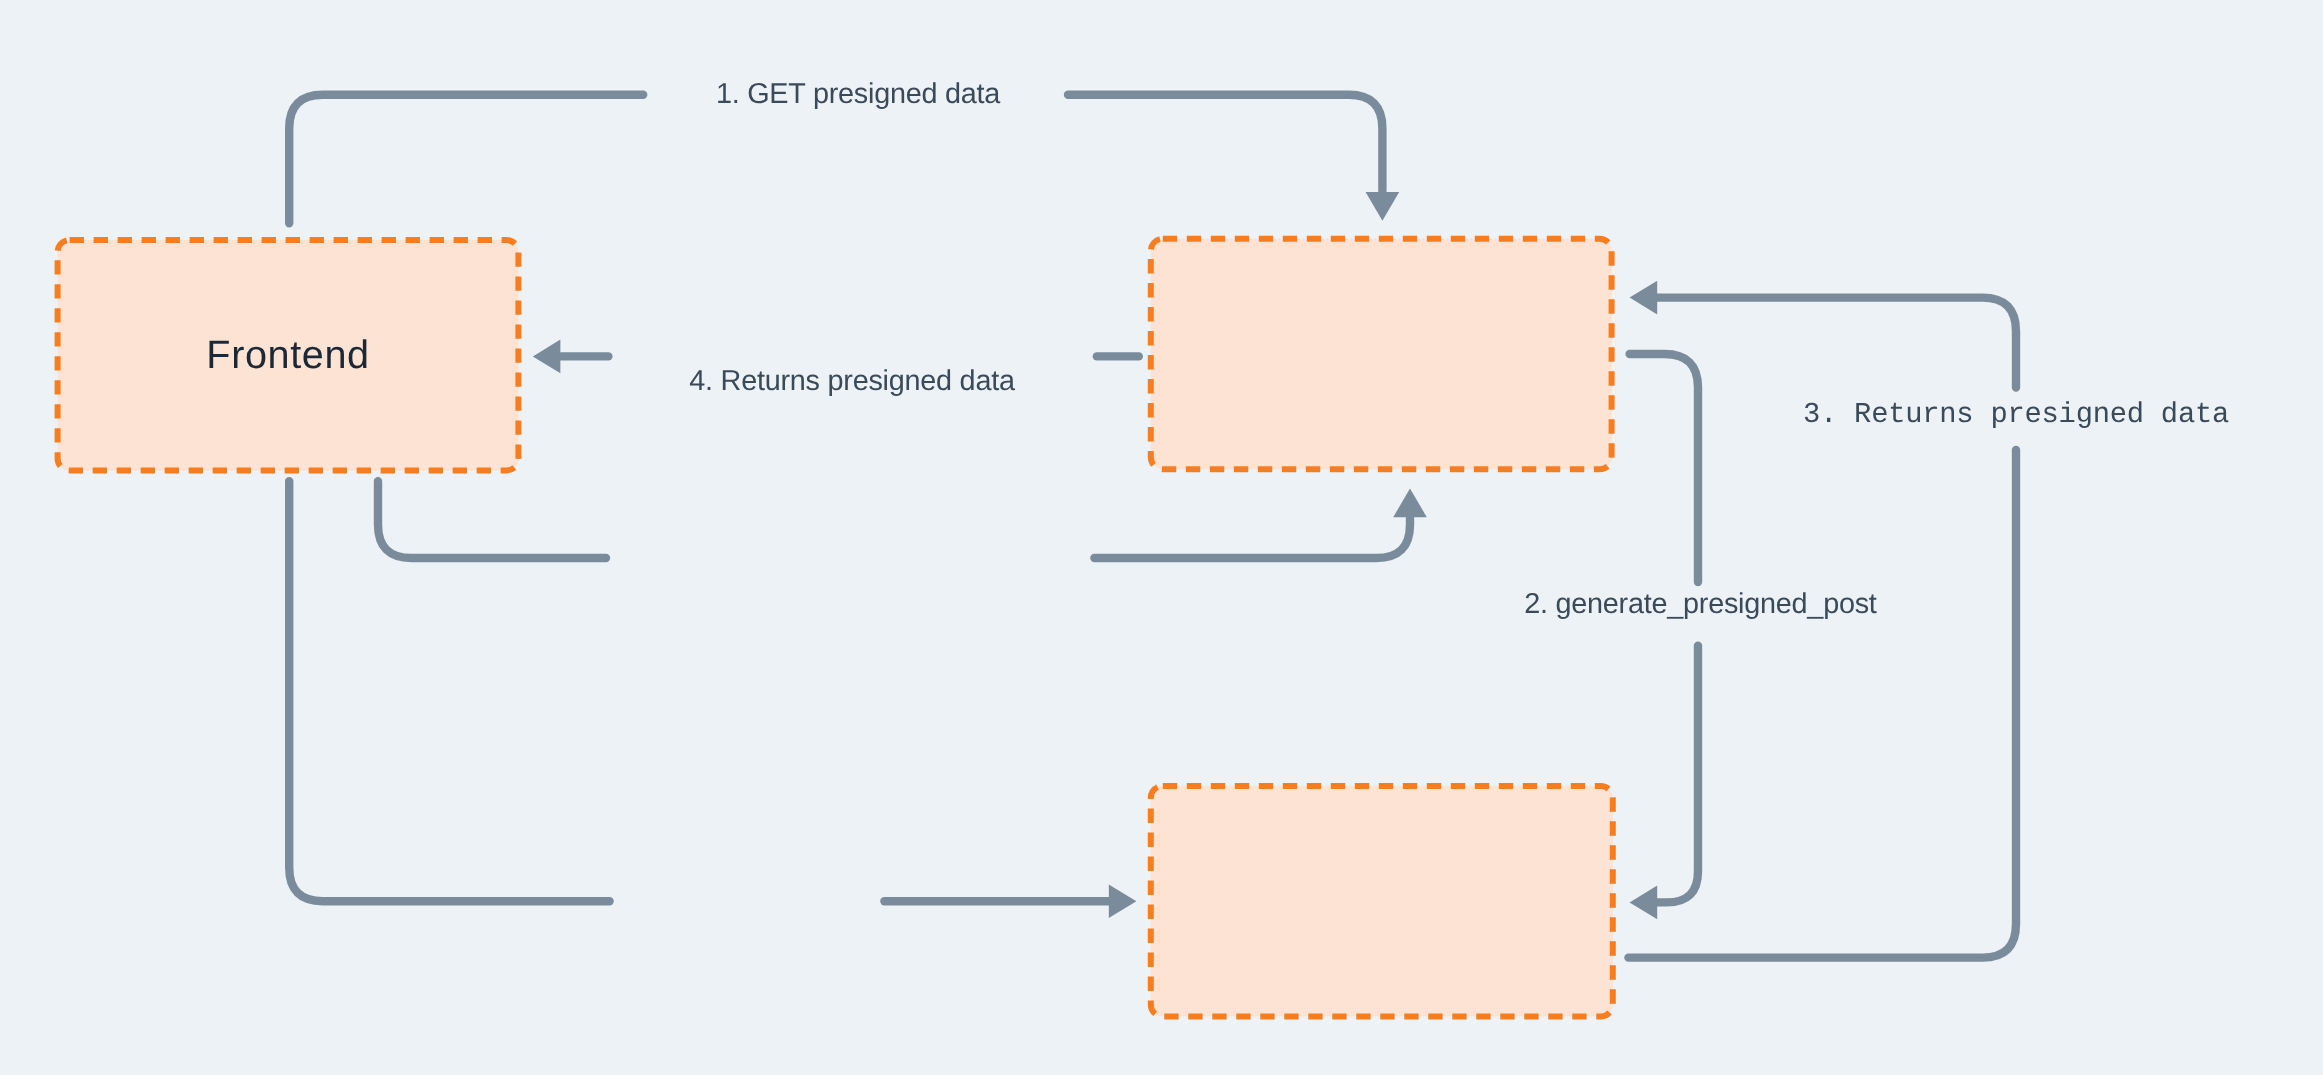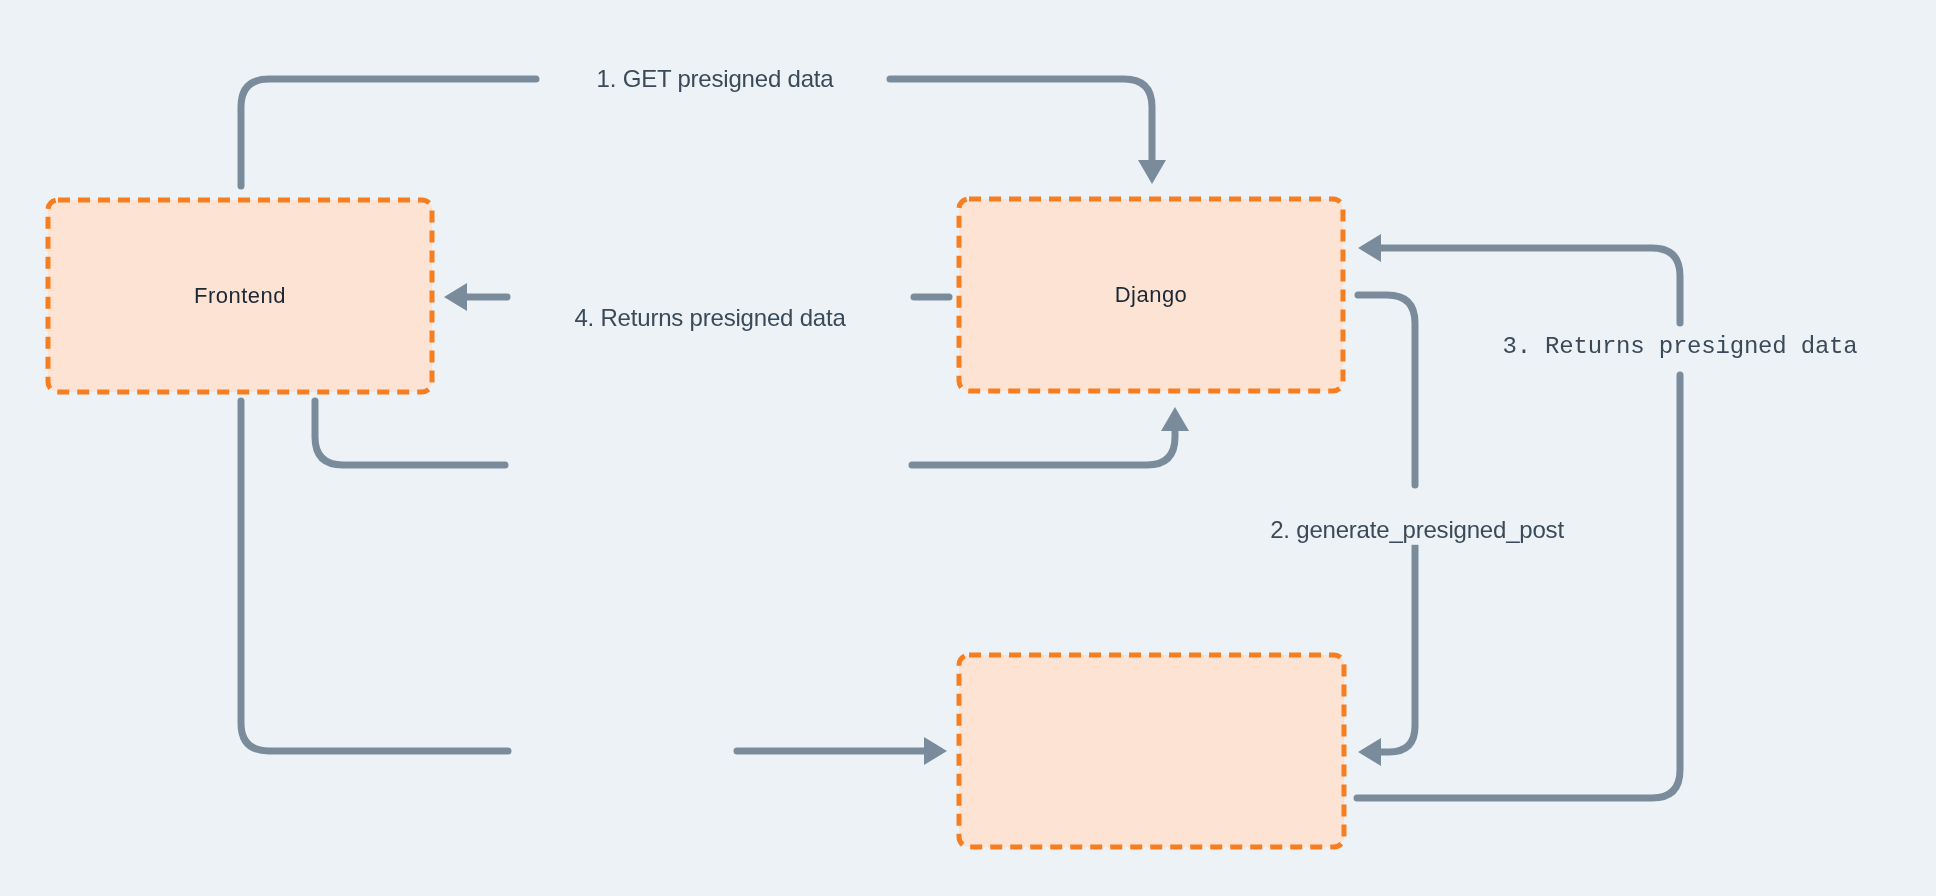--- a/index.html
+++ b/index.html
@@ -11,21 +11,21 @@
     font-family: "Liberation Sans", sans-serif;
     overflow: hidden;
   }
   .canvas svg { position: absolute; left: 0; top: 0; }
 
   .node-label {
     position: absolute;
     display: flex;
     align-items: center;
     justify-content: center;
-    font-size: 22px;
+    font-size: 33px;
     letter-spacing: 0.5px;
     color: var(--node-text, #1c2836);
     pointer-events: none;
   }
   .edge-label {
     position: absolute;
     transform: translate(-50%, -50%);
     white-space: pre;
     font-size: 24px;
     letter-spacing: -0.2px;
@@ -70,20 +70,19 @@
       <polygon points="1358,248 1381,234 1381,262"></polygon>
     </g>
     <g fill="#fce3d3" stroke="#f67e21" stroke-width="5" stroke-dasharray="12 8">
       <rect x="48" y="200" width="384" height="192" rx="10"></rect>
       <rect x="959" y="199" width="384" height="192" rx="10"></rect>
       <rect x="959" y="655" width="385" height="192" rx="10"></rect>
     </g>
   </svg>
 
   <div class="node-label" style="left:48px;  top:200px; width:384px; height:192px;">Frontend</div>
-  <div class="node-label" style="left:959px; top:199px; width:384px; height:192px;">Django</div>
 
   <div class="edge-label" style="left:715px;  top:79px;">1. GET presigned data</div>
-  <div class="edge-label" style="left:1417px; top:530px;text-align:right;">2. generate_presigned_post</div>
+  <div class="edge-label" style="left:1417px; top:504px;text-align:right;">2. generate_presigned_post</div>
   <div class="edge-label" style="left:1680px; top:347px;font-family:Liberation Mono, monospace;">3. Returns presigned data</div>
   <div class="edge-label" style="left:710px;  top:297px;margin-top:21px;">4. Returns presigned data</div>
 
 </div>
 
 </body></html>

